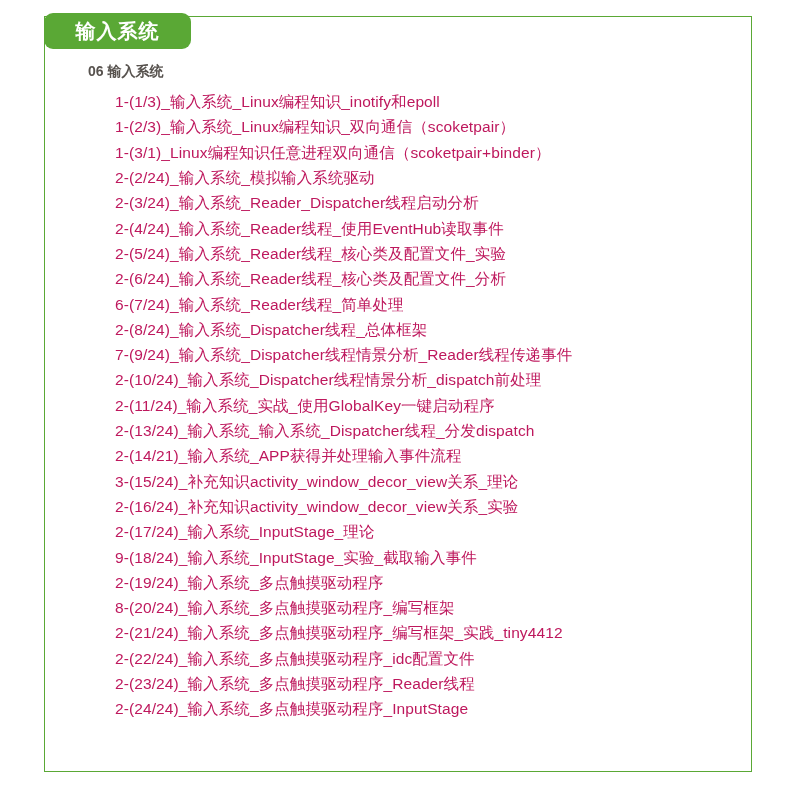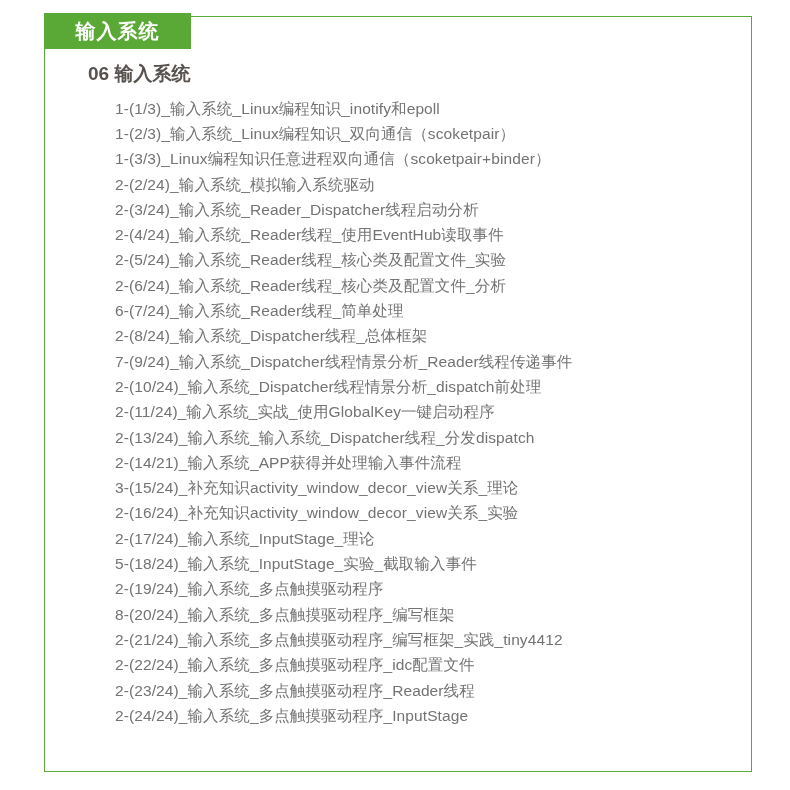--- a/index.html
+++ b/index.html
@@ -39,20 +39,21 @@
     position: absolute;
     left: 44px;
     top: 13px;
     width: 147px;
     height: 36px;
     background: #5aa835;
     display: flex;
     align-items: center;
     justify-content: center;
     box-sizing: border-box;
+    border-radius: 9px;
   }
   #tag .tag-text {
     color: #ffffff;
     font-size: 20px;
     font-weight: 700;
     letter-spacing: 1px;
     line-height: 1;
     white-space: nowrap;
   }
 
@@ -61,36 +62,36 @@
     position: absolute;
     left: 44px;
     top: 49px;
     width: 708px;
     height: 723px;
     box-sizing: border-box;
     padding: 13px 8px 0 44px;
   }
 
   #heading {
-    font-size: 19px;
+    font-size: 14px;
     font-weight: 700;
     color: #57524e;
     line-height: 1.3;
     margin: 0 0 9px 0;
     white-space: nowrap;
   }
 
   #lesson-list {
     list-style: none;
     margin: 0;
     padding: 0 0 0 27px;
   }
   #lesson-list li {
     font-size: 15.5px;
-    color: #737373;
+    color: #be185d;
     line-height: 25.3px;
     white-space: nowrap;
     letter-spacing: 0.1px;
   }
 </style>
 </head>
 <body>
 
 <div id="page">
 
@@ -100,37 +101,37 @@
     <span class="tag-text">输入系统</span>
   </div>
 
   <div id="content">
 
     <div id="heading">06 输入系统</div>
 
     <ul id="lesson-list">
       <li>1-(1/3)_输入系统_Linux编程知识_inotify和epoll</li>
       <li>1-(2/3)_输入系统_Linux编程知识_双向通信（scoketpair）</li>
-      <li>1-(3/3)_Linux编程知识任意进程双向通信（scoketpair+binder）</li>
+      <li>1-(3/1)_Linux编程知识任意进程双向通信（scoketpair+binder）</li>
       <li>2-(2/24)_输入系统_模拟输入系统驱动</li>
       <li>2-(3/24)_输入系统_Reader_Dispatcher线程启动分析</li>
       <li>2-(4/24)_输入系统_Reader线程_使用EventHub读取事件</li>
       <li>2-(5/24)_输入系统_Reader线程_核心类及配置文件_实验</li>
       <li>2-(6/24)_输入系统_Reader线程_核心类及配置文件_分析</li>
       <li>6-(7/24)_输入系统_Reader线程_简单处理</li>
       <li>2-(8/24)_输入系统_Dispatcher线程_总体框架</li>
       <li>7-(9/24)_输入系统_Dispatcher线程情景分析_Reader线程传递事件</li>
       <li>2-(10/24)_输入系统_Dispatcher线程情景分析_dispatch前处理</li>
       <li>2-(11/24)_输入系统_实战_使用GlobalKey一键启动程序</li>
       <li>2-(13/24)_输入系统_输入系统_Dispatcher线程_分发dispatch</li>
       <li>2-(14/21)_输入系统_APP获得并处理输入事件流程</li>
       <li>3-(15/24)_补充知识activity_window_decor_view关系_理论</li>
       <li>2-(16/24)_补充知识activity_window_decor_view关系_实验</li>
       <li>2-(17/24)_输入系统_InputStage_理论</li>
-      <li>5-(18/24)_输入系统_InputStage_实验_截取输入事件</li>
+      <li>9-(18/24)_输入系统_InputStage_实验_截取输入事件</li>
       <li>2-(19/24)_输入系统_多点触摸驱动程序</li>
       <li>8-(20/24)_输入系统_多点触摸驱动程序_编写框架</li>
       <li>2-(21/24)_输入系统_多点触摸驱动程序_编写框架_实践_tiny4412</li>
       <li>2-(22/24)_输入系统_多点触摸驱动程序_idc配置文件</li>
       <li>2-(23/24)_输入系统_多点触摸驱动程序_Reader线程</li>
       <li>2-(24/24)_输入系统_多点触摸驱动程序_InputStage</li>
     </ul>
 
   </div>
 </div>

